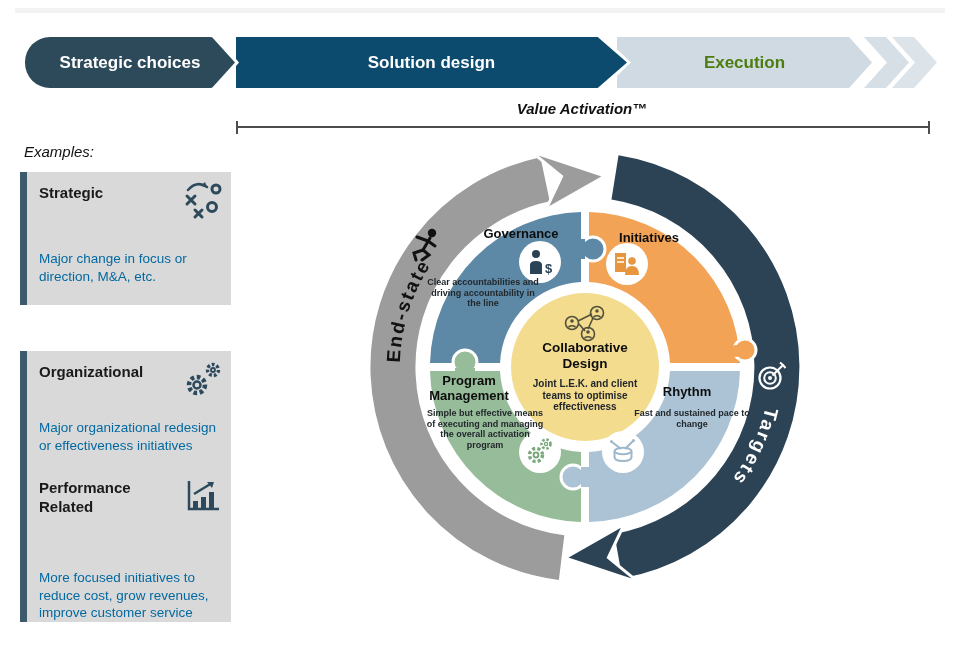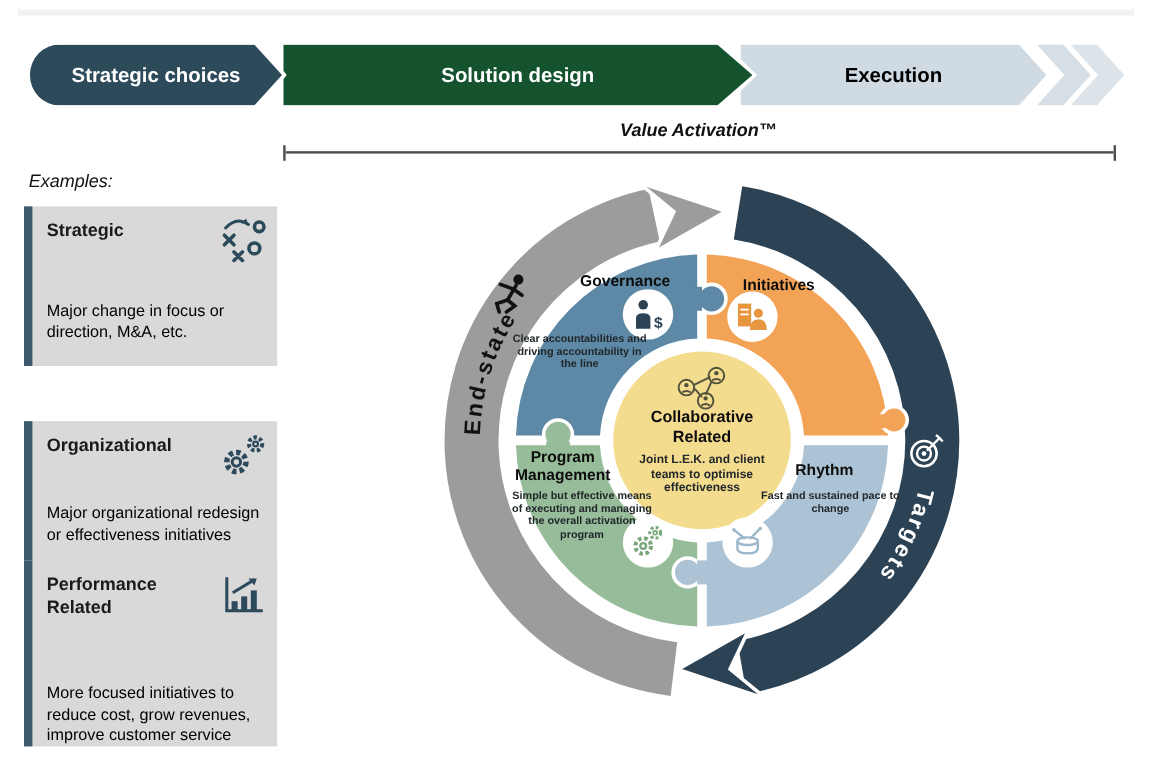--- a/index.html
+++ b/index.html
@@ -7,40 +7,40 @@
          font-family:"Liberation Sans",sans-serif;color:#1a1a1a;}
   .abs{position:absolute;}
   
   .stage{position:absolute;top:37px;height:51px;display:flex;align-items:center;justify-content:center;
          font-weight:bold;font-size:17px;}
   .stage-outline{position:absolute;background:#fff;}
   .s1{left:25px;width:210px;background:#2d4a5b;color:#fff;z-index:6;
       clip-path:polygon(0 0,89% 0,100% 50%,89% 100%,0 100%);border-radius:25px;}
   .s1o{left:23px;top:34px;width:216px;height:57px;z-index:5;
       clip-path:polygon(0 0,89% 0,100% 50%,89% 100%,0 100%);}
-  .s2{left:236px;width:391px;background:#14532d;color:#fff;z-index:4;
+  .s2{left:236px;width:391px;background:#0c4a6e;color:#fff;z-index:4;
       clip-path:polygon(0 0,92.5% 0,100% 50%,92.5% 100%,0 100%);}
   .s2o{left:233px;top:34px;width:398px;height:57px;z-index:3;
       clip-path:polygon(0 0,92.5% 0,100% 50%,92.5% 100%,0 100%);}
-  .s3{left:617px;width:255px;background:#cfdae2;color:#000000;z-index:2;
+  .s3{left:617px;width:255px;background:#cfdae2;color:#4d7c0f;z-index:2;
       clip-path:polygon(0 0,91% 0,100% 50%,91% 100%,0 100%);}
   .chevtail{left:848px;top:37px;z-index:1;}
   .topline{top:8px;left:15px;width:930px;height:5px;background:#f2f2f2;}
   
   .va-label{left:236px;top:100px;width:692px;text-align:center;font-size:15px;
             font-weight:bold;font-style:italic;color:#111;}
   .va-bracket{left:236px;top:121px;width:690px;height:13px;
               border-left:2px solid #4d4d4d;border-right:2px solid #4d4d4d;}
   .va-bracket > div{margin-top:5px;border-top:2px solid #4d4d4d;}
   
   .examples-heading{left:24px;top:143px;font-size:15px;font-style:italic;color:#111;}
   .card{position:absolute;left:20px;width:211px;background:#d9d9d9;
         border-left:7px solid #3c5a6c;box-sizing:border-box;}
   .card .title{position:absolute;left:12px;top:12px;font-size:15px;font-weight:bold;width:130px;line-height:1.25;}
-  .card .body{position:absolute;left:12px;right:8px;font-size:13.5px;line-height:1.3;color:#000000;}
+  .card .body{position:absolute;left:12px;right:8px;font-size:13.5px;line-height:1.3;color:#0369a1;}
   .card .icon{position:absolute;right:8px;top:8px;width:40px;height:40px;}
   .c1{top:172px;height:133px;} .c1 .body{top:78px;}
   .c2{top:332px;height:152px;margin-top:19px;} .c2 .body{top:68px;}
   .c3{top:467px;height:155px;} .c3 .body{top:70px;margin-top:32px;}
   
   #diagram{left:355px;top:135px;width:460px;height:460px;}
   #diagram svg{position:absolute;left:0;top:0;}
   .ov{position:absolute;text-align:center;}
   .piece-title{font-size:13px;font-weight:bold;color:#0d0d0d;line-height:1.15;}
   .piece-body{font-size:9px;font-weight:bold;color:#21272b;line-height:1.17;}
@@ -226,16 +226,16 @@
       </g>
     </svg>
 
     <div class="ov piece-title t-gov">Governance</div>
     <div class="ov piece-body b-gov">Clear accountabilities and driving accountability in the line</div>
     <div class="ov piece-title t-init">Initiatives</div>
     <div class="ov piece-title t-rhythm">Rhythm</div>
     <div class="ov piece-body b-rhythm">Fast and sustained pace to change</div>
     <div class="ov piece-title t-prog">Program Management</div>
     <div class="ov piece-body b-prog">Simple but effective means of executing and managing the overall activation program</div>
-    <div class="ov piece-title t-center">Collaborative Related</div>
+    <div class="ov piece-title t-center">Collaborative Design</div>
     <div class="ov piece-body b-center">Joint L.E.K. and client teams to optimise effectiveness</div>
   </div>
 </div>
 
 </body></html>

